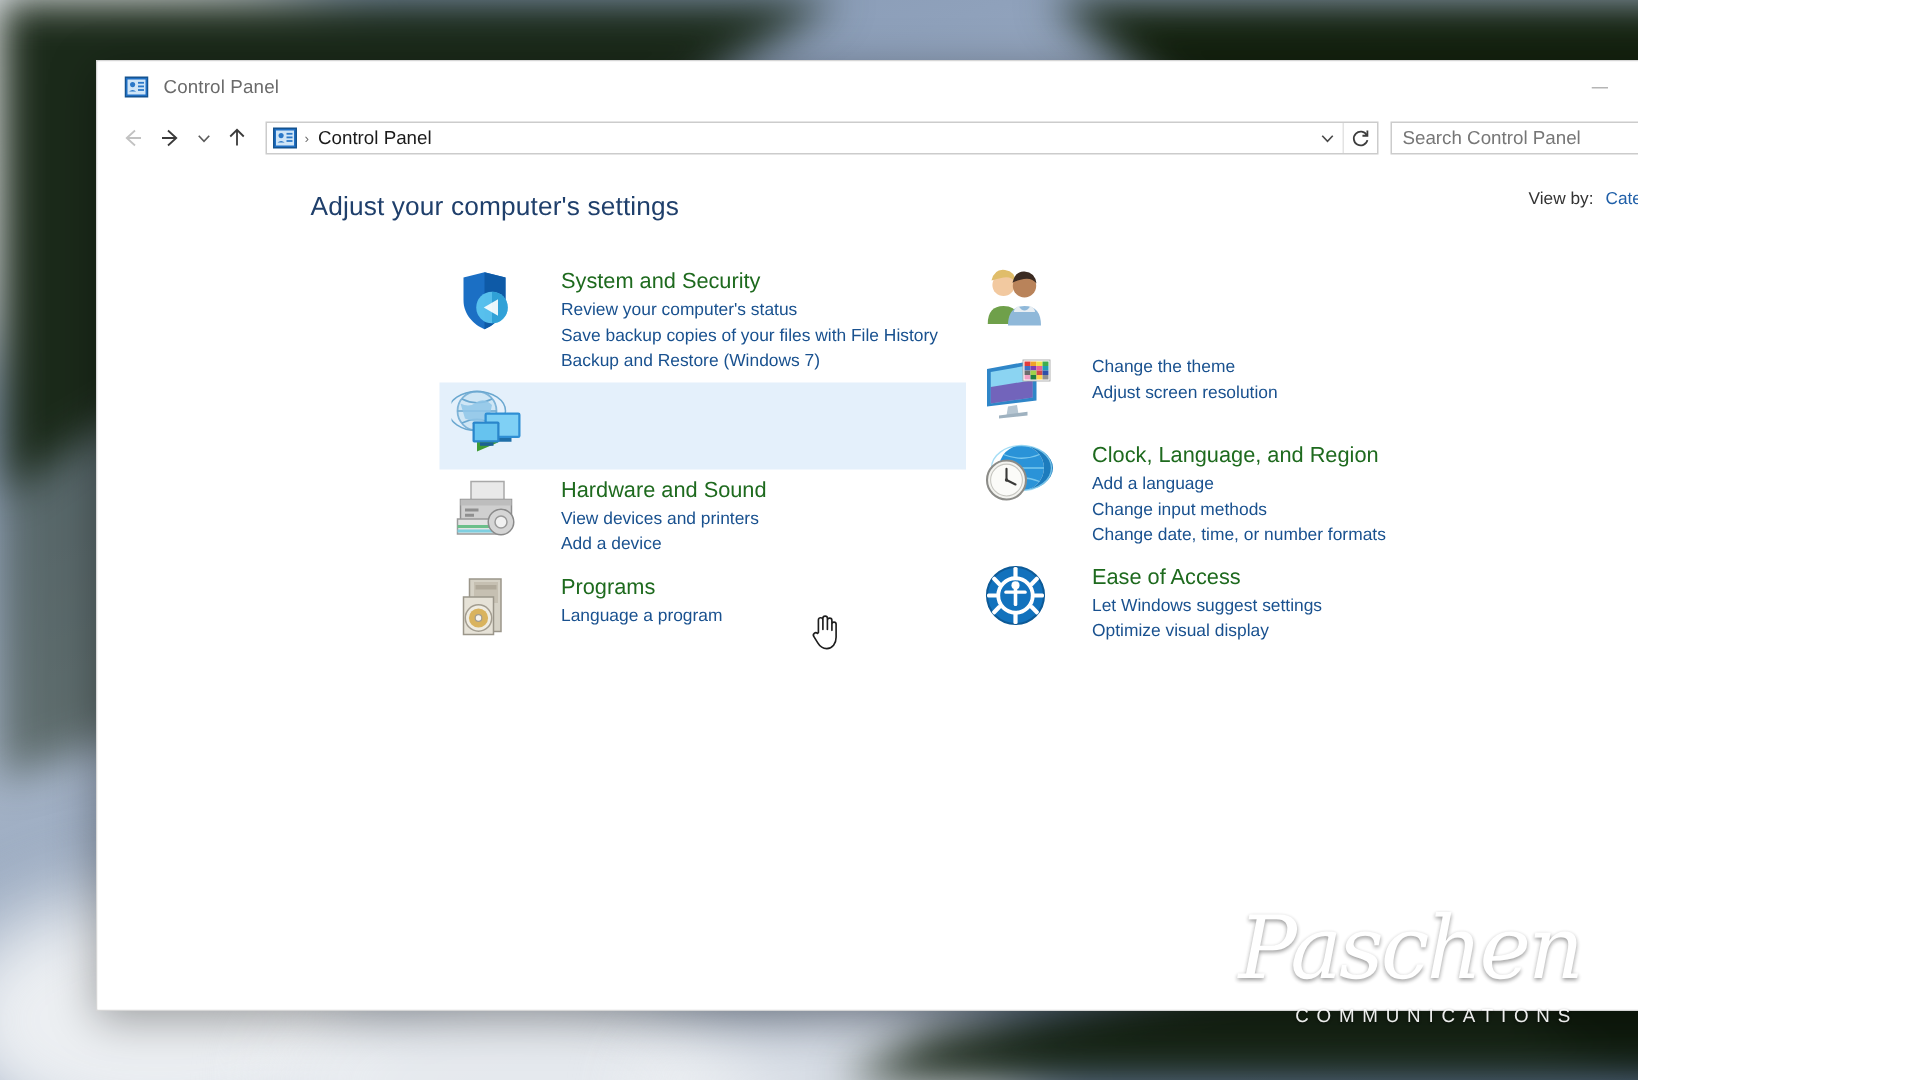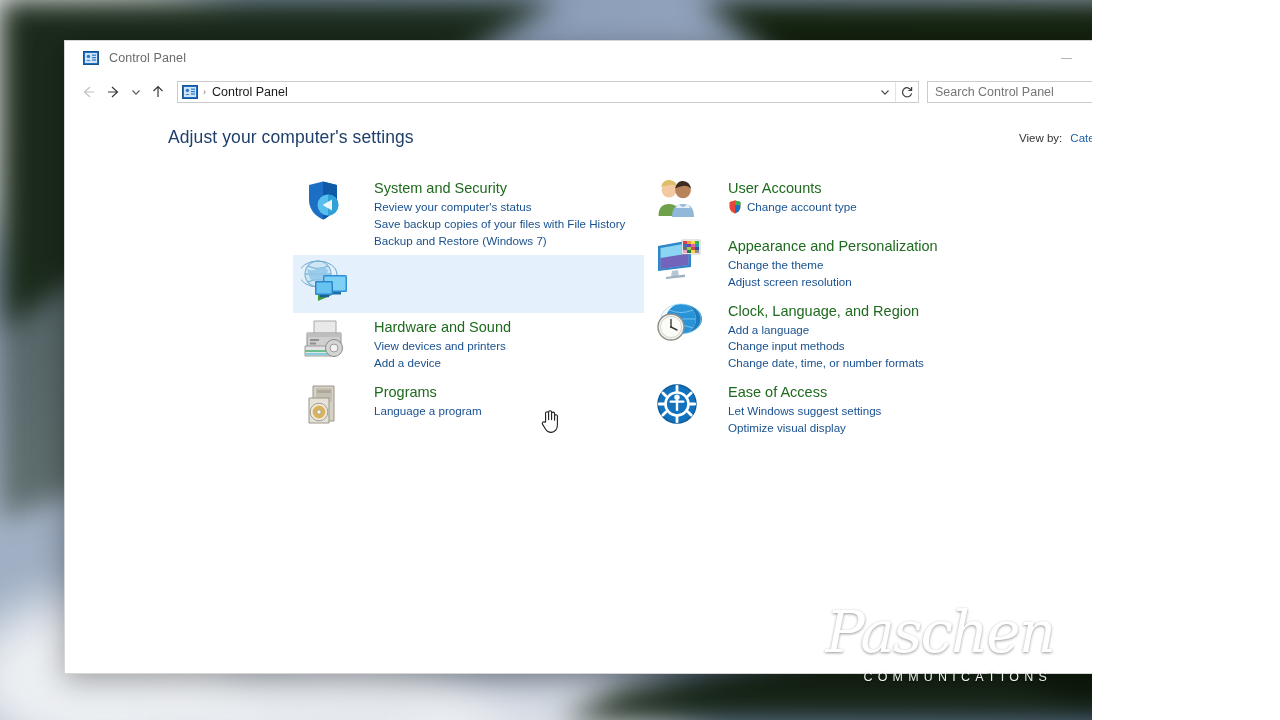--- a/index.html
+++ b/index.html
@@ -163,22 +163,22 @@
 
   
   .content {
     flex: 1 1 auto;
     background: #ffffff;
     position: relative;
     padding: 18px 22px 0 22px;
   }
   .headrow {
     display: flex;
-    align-items: center;
-    margin: 0 0 0 81px;
+    align-items: flex-start;
+    margin: 0 0 0 120px;
     padding-right: 28px;
   }
   .page-title {
     font-size: 17.5px;
     color: #1f3f6b;
     font-weight: normal;
     letter-spacing: .1px;
   }
   .headrow .hr-spacer { flex: 1 1 auto; }
   .viewby-label { font-size: 11.5px; color: #333; margin-right: 8px; }
@@ -463,34 +463,20 @@
                 <svg width="46" height="44" viewBox="0 0 46 44">
         <circle cx="14" cy="12" r="7.4" fill="#f2c9a0"></circle>
         <path d="M6 9 q2 -8 9 -7 q7 1 7 8 q-3 -4 -8 -3 q-5 1 -8 2 z" fill="#e0bd6a"></path>
         <path d="M3.5 38 q0 -12 10.5 -12 q10.5 0 10.5 12 z" fill="#6fa04a"></path>
         <circle cx="28" cy="12.5" r="7.8" fill="#b9835a"></circle>
         <path d="M20 10.5 q2 -8 8 -7.5 q7 .5 8 8 q-3 -4 -8.5 -3 q-5 1 -7.5 2.5 z" fill="#3b2b22"></path>
         <path d="M17 39 q0 -13 11 -13 q11 0 11 13 z" fill="#8fb8d9"></path>
         <path d="M24 26 q4 6 8 0 q3 1.5 3 4 l-14 0 q0 -2.5 3 -4 z" fill="#e8eef3"></path>
       </svg>
               </div>
-              <div class="cat-body">
-                <a class="cat-title">User Accounts</a>
-                <a class="cat-link shielded">
-                  <span class="shield-glyph">
-  <svg width="14" height="14" viewBox="0 0 14 14">
-    <path d="M1.6 2 L7 0.6 L12.4 2 L12.4 7 C12.4 10.4 9.6 12.6 7 13.4 C4.4 12.6 1.6 10.4 1.6 7 Z" fill="#f0c419"></path>
-    <path d="M7 0.6 L12.4 2 L12.4 7 C12.4 10.4 9.6 12.6 7 13.4 Z" fill="#1b6fc4"></path>
-    <path d="M1.6 2 L7 0.6 L7 13.4 C4.4 12.6 1.6 10.4 1.6 7 Z" fill="#e8453c"></path>
-    <path d="M7 0.6 L12.4 2 L12.4 5 L7 5 Z" fill="#3fae4f"></path>
-  </svg>
-                  </span>
-                  <span>Change account type</span>
-                </a>
-              </div>
             </div>
             <div class="cat">
               <div class="cat-icon">
                 <svg width="50" height="46" viewBox="0 0 50 46">
         <path d="M3 10 L36 4 L36 31 L3 35 Z" fill="#2f86c8"></path>
         <path d="M5.5 12 L33.5 7 L33.5 29 L5.5 33 Z" fill="#8bd4f2"></path>
         <path d="M5.5 22 L33.5 17.5 L33.5 29 L5.5 33 Z" fill="#6a3fa8" opacity=".75"></path>
         <path d="M17 35 L23 34 L24 40 L16 41 Z" fill="#b6c6d2"></path>
         <path d="M11 41 L30 38.5 L30 41 L11 43 Z" fill="#9fb2c0"></path>
         <g>
@@ -508,21 +494,20 @@
           <rect x="36" y="11" width="4" height="3" fill="#d14a4a"></rect>
                     <rect x="40" y="11" width="4" height="3" fill="#2f4fa8"></rect>
           <rect x="28" y="14" width="4" height="3" fill="#f2a0c4"></rect>
                     <rect x="32" y="14" width="4" height="3" fill="#1f7f3f"></rect>
           <rect x="36" y="14" width="4" height="3" fill="#ffd24a"></rect>
                     <rect x="40" y="14" width="4" height="3" fill="#8f8f8f"></rect>
         </g>
       </svg>
               </div>
               <div class="cat-body">
-                <a class="cat-title">Appearance and Personalization</a>
                 <a class="cat-link">Change the theme</a>
                 <a class="cat-link">Adjust screen resolution</a>
               </div>
             </div>
             <div class="cat">
               <div class="cat-icon">
                 <svg width="48" height="46" viewBox="0 0 48 46">
         <circle cx="26" cy="18" r="15" fill="#2a93d8"></circle>
         <path d="M26 3 a15 15 0 0 1 0 30 a21 15 0 0 0 0 -30" fill="#1d7cbd"></path>
         <path d="M11 18 h30 M26 3 a20 15 0 0 1 0 30 a20 15 0 0 1 0 -30" stroke="#8fd4f2" stroke-width=".9" fill="none" opacity=".8"></path>

